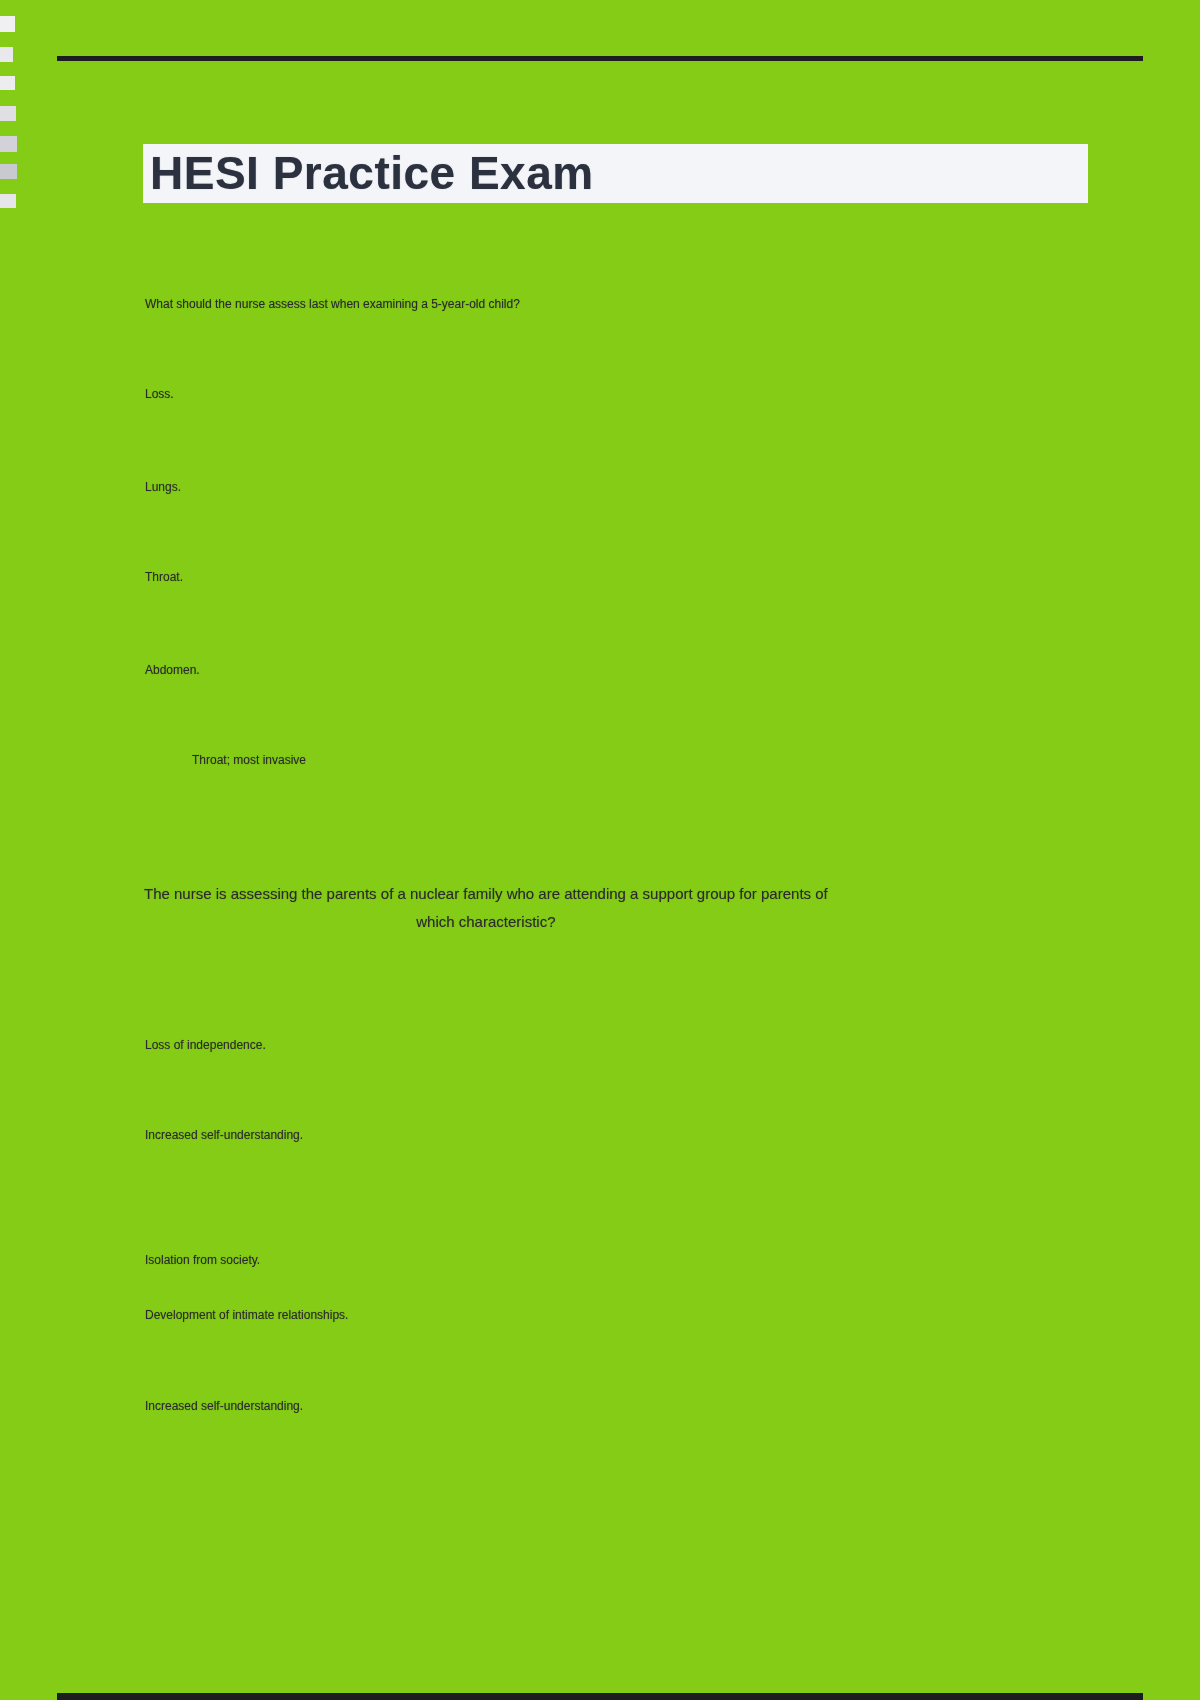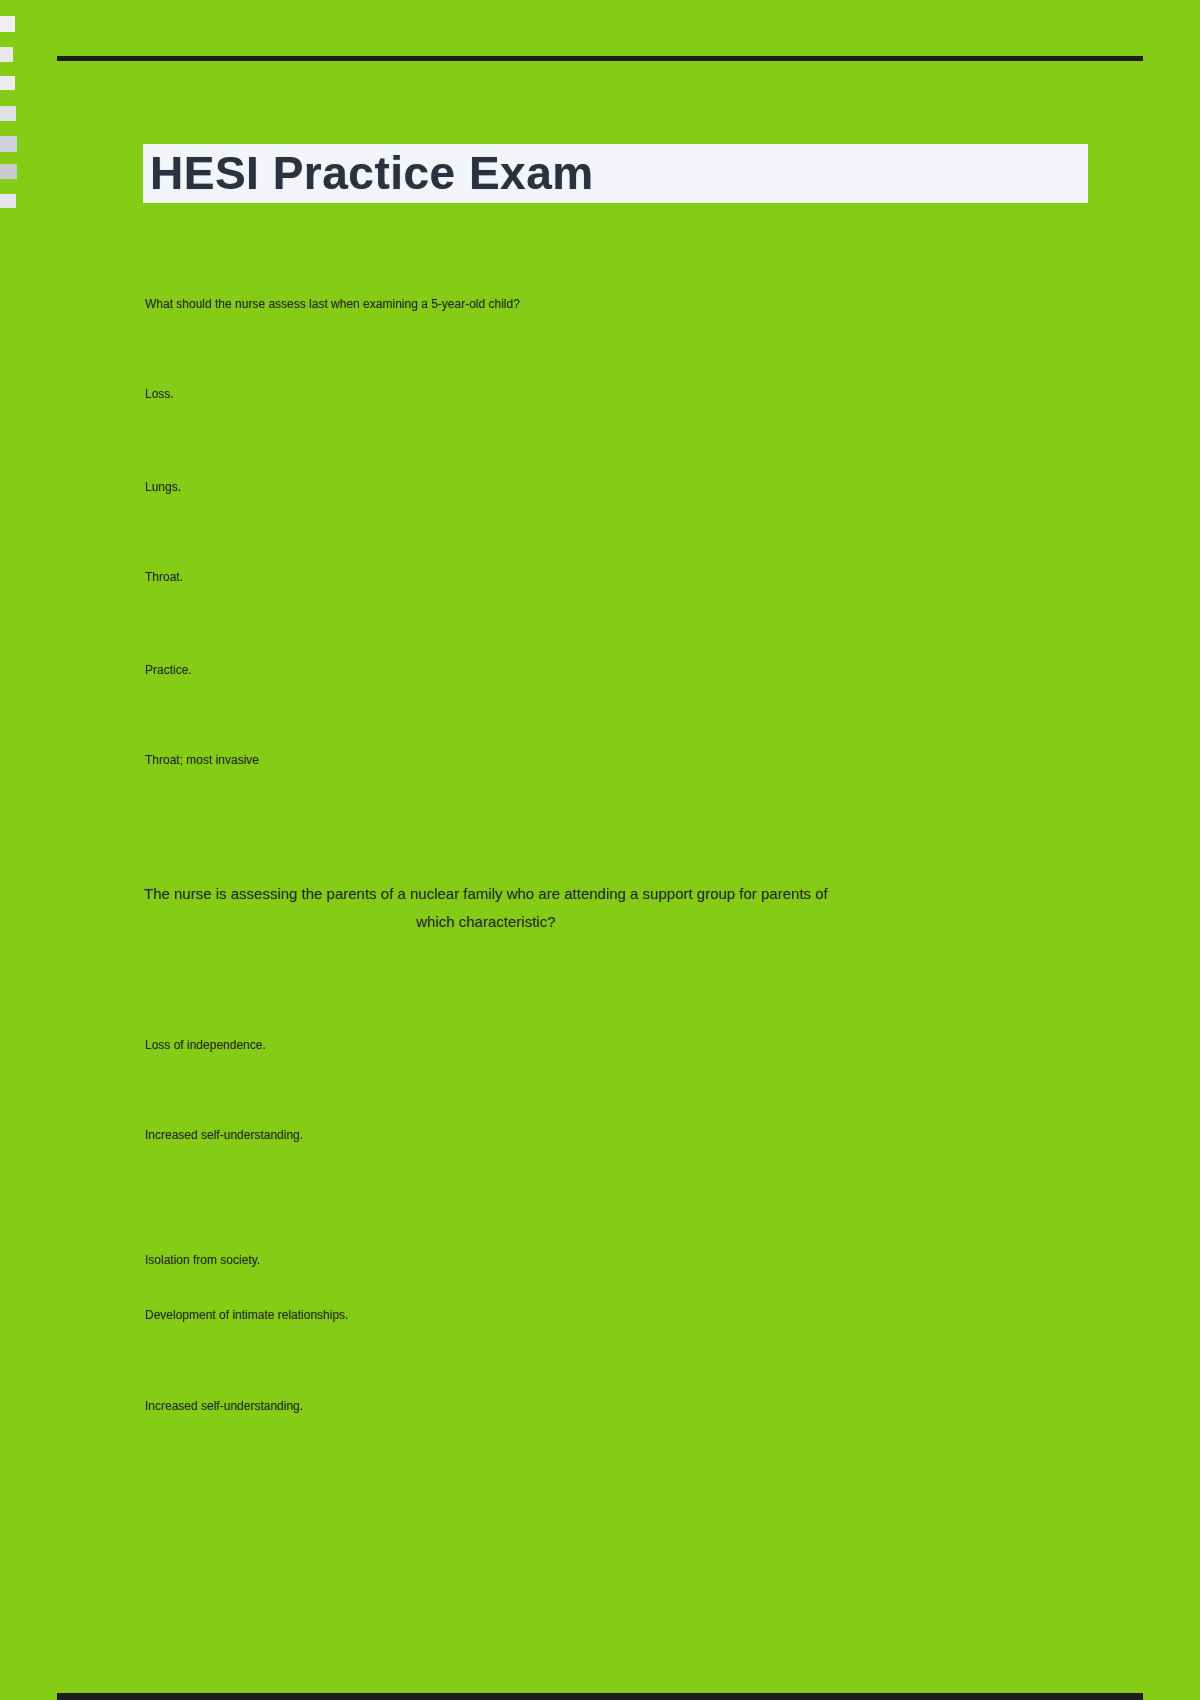--- a/index.html
+++ b/index.html
@@ -89,22 +89,22 @@
   <div class="rule rule-top"></div>
 
   <div class="title-highlight">
     <h1 class="page-title">HESI Practice Exam</h1>
   </div>
 
   <div class="text-line" style="top:290px;">What should the nurse assess last when examining a 5-year-old child?</div>
   <div class="text-line" style="top:380px;">Loss.</div>
   <div class="text-line" style="top:473px;">Lungs.</div>
   <div class="text-line" style="top:563px;">Throat.</div>
-  <div class="text-line" style="top:656px;">Practice.</div>
-  <div class="text-line" style="top:746px;">Throat; most invasive</div>
+  <div class="text-line" style="top:656px;">Abdomen.</div>
+  <div class="text-line" style="top:746px;margin-left:47px;">Throat; most invasive</div>
 
   <div class="prompt-multi" style="top:880px;">
     <div>The nurse is assessing the parents of a nuclear family who are attending a support group for parents of</div>
     <div>which characteristic?</div>
   </div>
   <div class="text-line" style="top:1031px;">Loss of independence.</div>
   <div class="text-line" style="top:1121px;">Increased self-understanding.</div>
   <div class="text-line" style="top:1211px;margin-top:35px;">Isolation from society.</div>
   <div class="text-line" style="top:1301px;">Development of intimate relationships.</div>
   <div class="text-line" style="top:1392px;">Increased self-understanding.</div>

